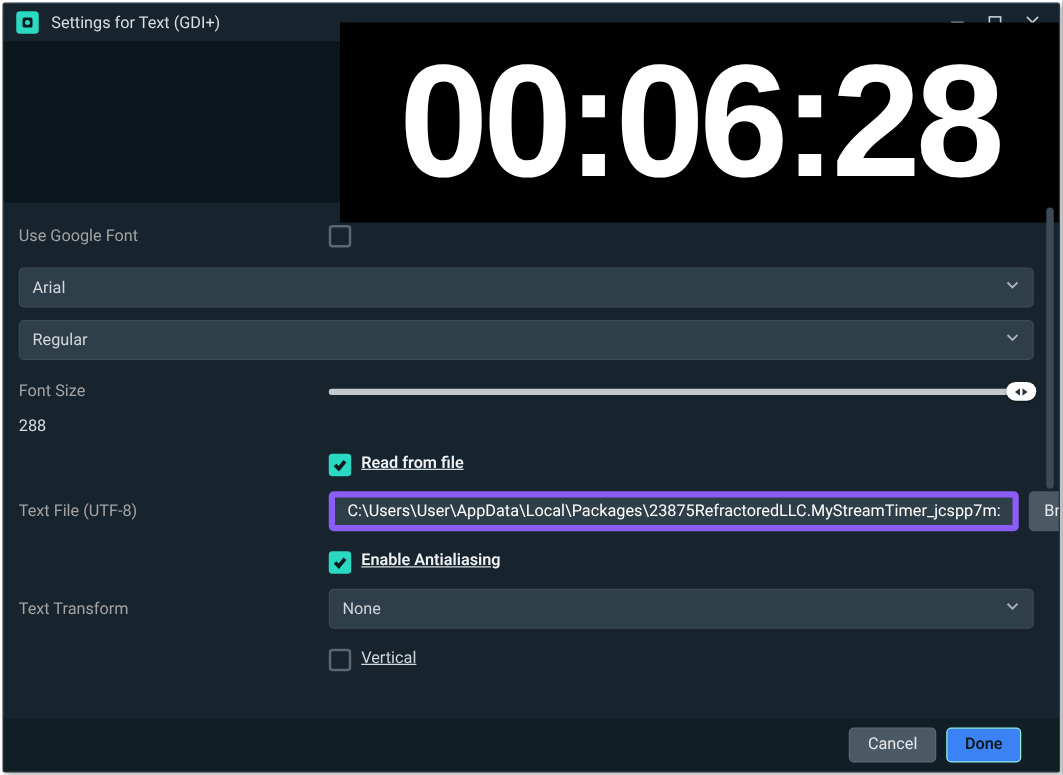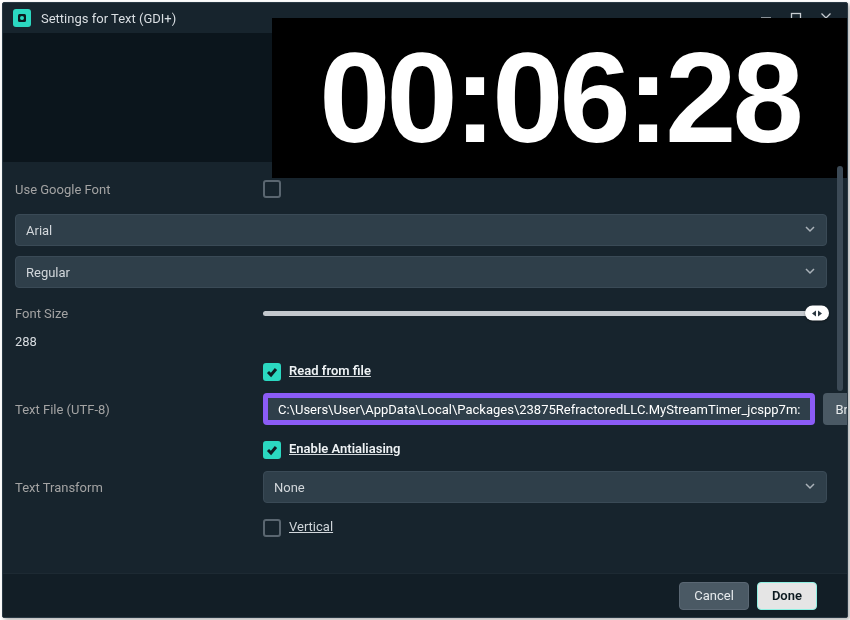--- a/index.html
+++ b/index.html
@@ -35,21 +35,21 @@
   .slider-track { flex: 1; height: 5px; background: #c3c8cd; border-radius: 3px; position: relative; }
   .slider-thumb { position: absolute; right: -2px; top: 50%; transform: translateY(-50%); width: 24px; height: 15px; background: #fff; border-radius: 8px; display: flex; align-items: center; justify-content: center; gap: 2px; box-shadow: 0 1px 2px rgba(0,0,0,0.4); cursor: pointer; }
   .slider-thumb .arr { width:0; height:0; border-top:3px solid transparent; border-bottom:3px solid transparent; }
   .slider-thumb .arr.l { border-right:4px solid #2a3640; }
   .slider-thumb .arr.r { border-left:4px solid #2a3640; }
   .slider-value { color: #d6dbdf; margin-top: 6px; padding-right: 4px; }
   .check-label { color: #eef2f4; font-weight: 600; font-size: 13px; }
   .footer { height: 44px; background: #121e26; border-top: 1px solid #1d2a33; display: flex; align-items: center; justify-content: flex-end; gap: 8px; padding: 0 30px; }
   .btn { height: 28px; padding: 0 14px; border-radius: 4px; font-size: 13px; display: flex; align-items: center; cursor: pointer; }
   .btn-cancel { background: #4a5964; color: #e6eaec; border: 1px solid #5a6773; }
-  .btn-done { background: #e5e5e5; color: #0c1a20; font-weight: 600; border: 1px solid #8ff0e2; }
+  .btn-done { background: #3b82f6; color: #0c1a20; font-weight: 600; border: 1px solid #8ff0e2; }
 </style>
 </head>
 <body>
 
 <div class="window">
 
   <div class="titlebar">
     <div class="app-icon">
       <svg viewBox="0 0 24 24">
           <rect x="4" y="4" width="16" height="16" rx="3" fill="#0c1a20"></rect>

